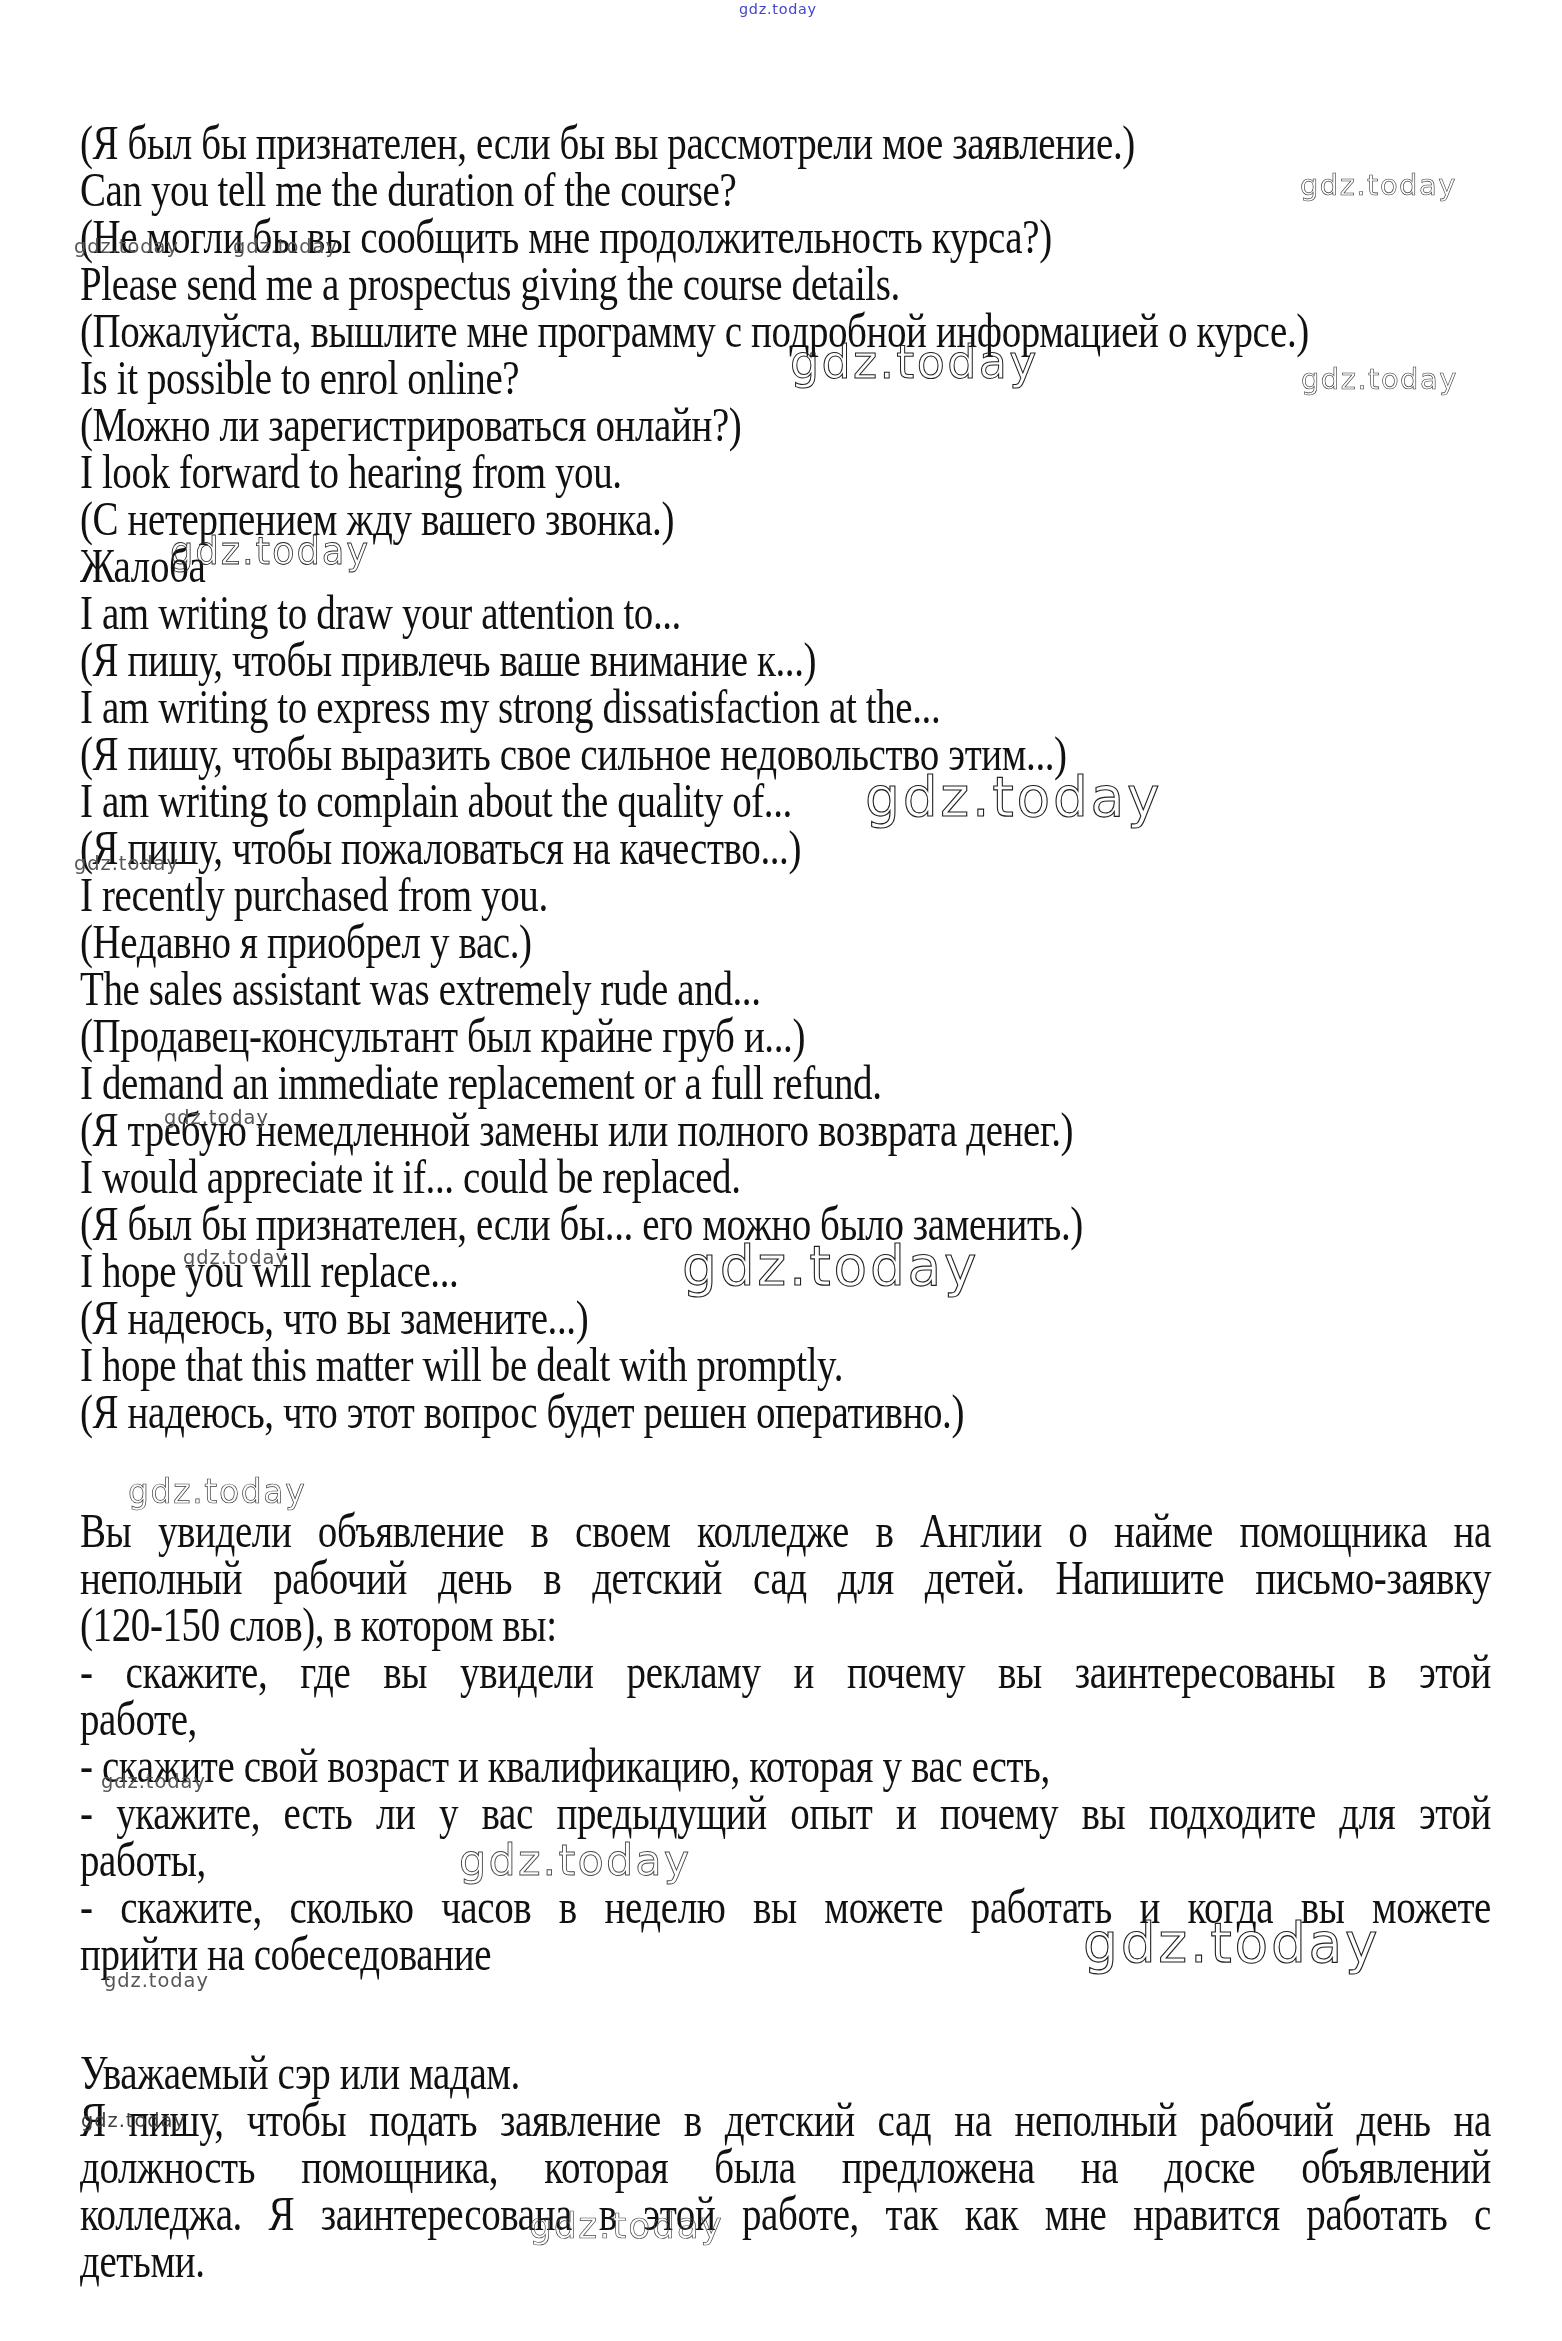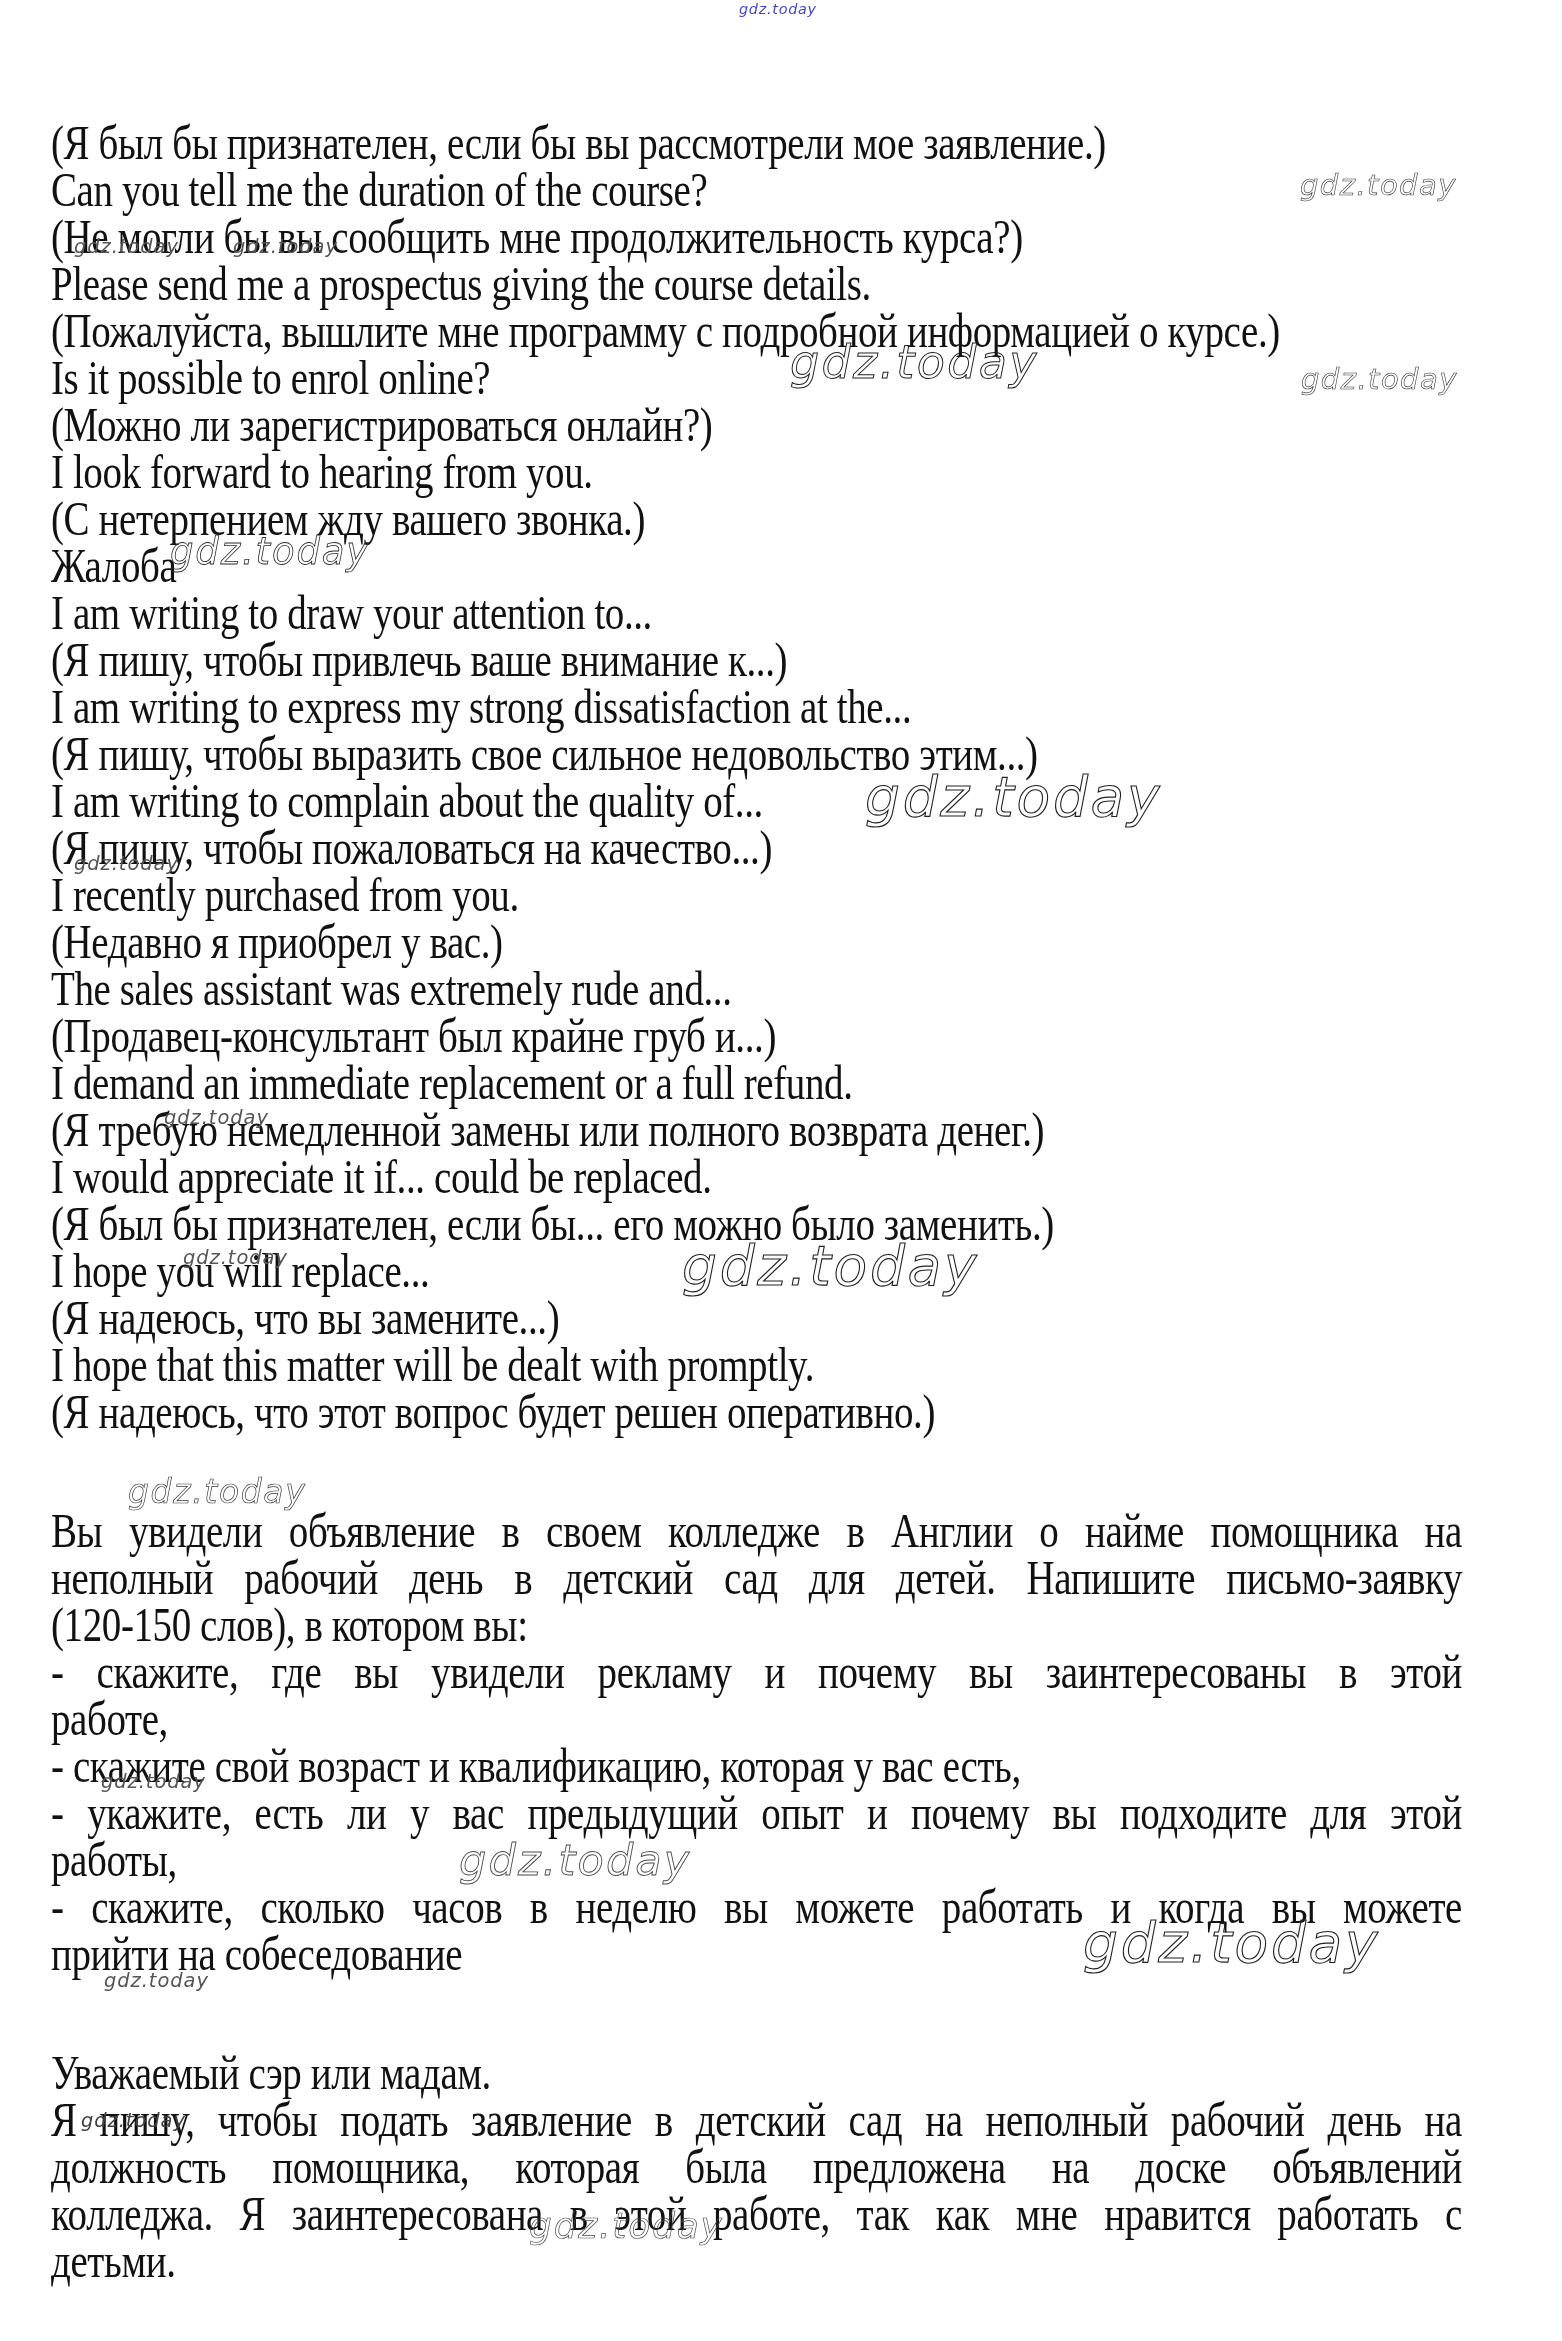--- a/index.html
+++ b/index.html
@@ -6,21 +6,21 @@
   .page {
     position: relative;
     width: 1563px;
     height: 2342px;
     background: #ffffff;
     overflow: hidden;
     font-family: "Liberation Serif", "DejaVu Serif", serif;
   }
   #content {
     position: absolute;
-    left: 51px;
+    left: 80px;
     top: 118px;
     width: 1411px;
   }
   .line {
     height: 47px;
     line-height: 47px;
     font-size: 39px;
     color: #111111;
     white-space: nowrap;
     transform: scaleY(1.27);
@@ -32,21 +32,20 @@
     text-align: justify;
     text-align-last: justify;
   }
   .gap { height: 72px; }
   .wm {
     position: absolute;
     font-family: "DejaVu Sans", "Liberation Sans", sans-serif;
     line-height: 1;
     letter-spacing: 0.05em;
     white-space: nowrap;
-    font-style: italic;
   }
   .wm.hollow {
     -webkit-text-fill-color: transparent;
   }
 </style>
 </head>
 <body>
 
 <div class="page">
   <div id="content">

